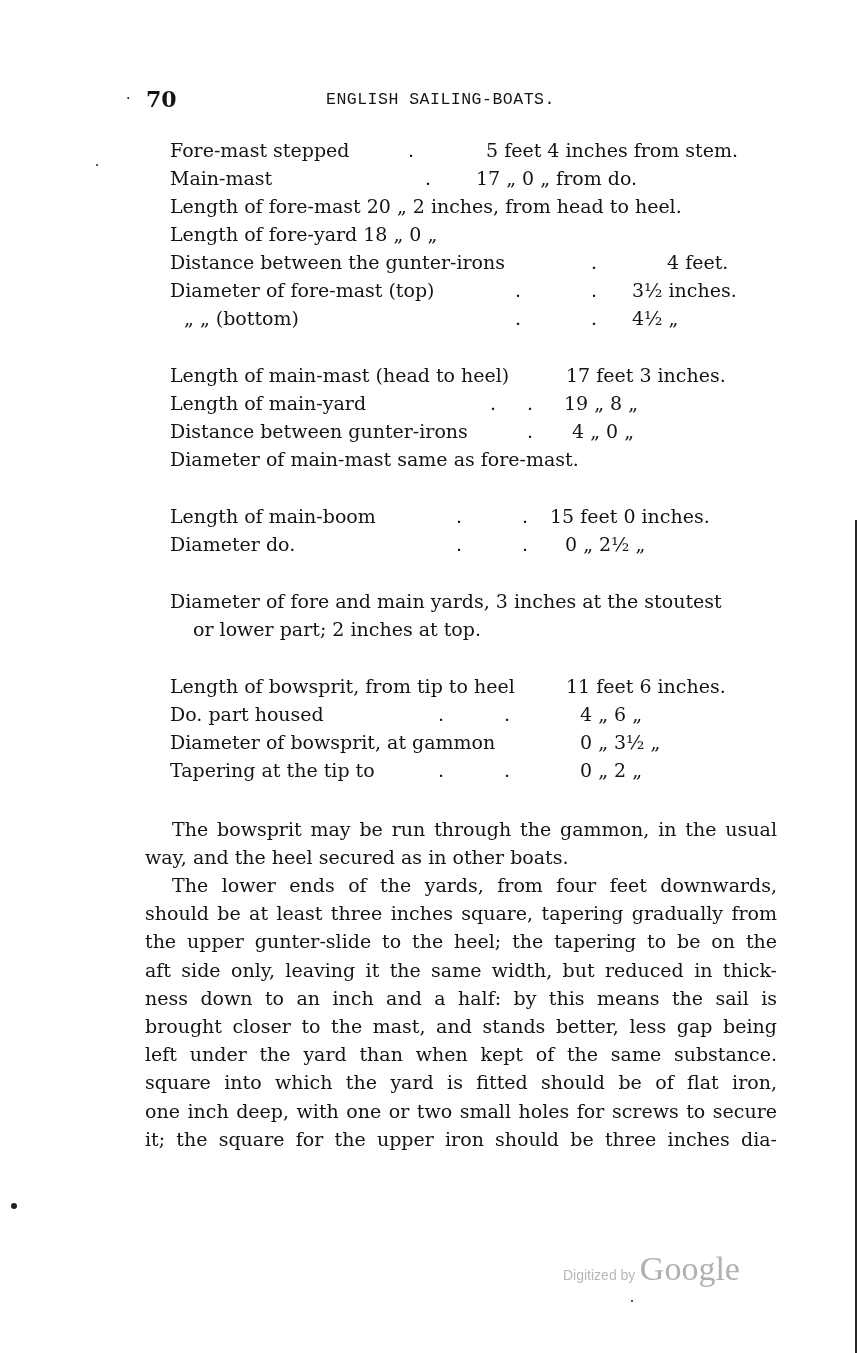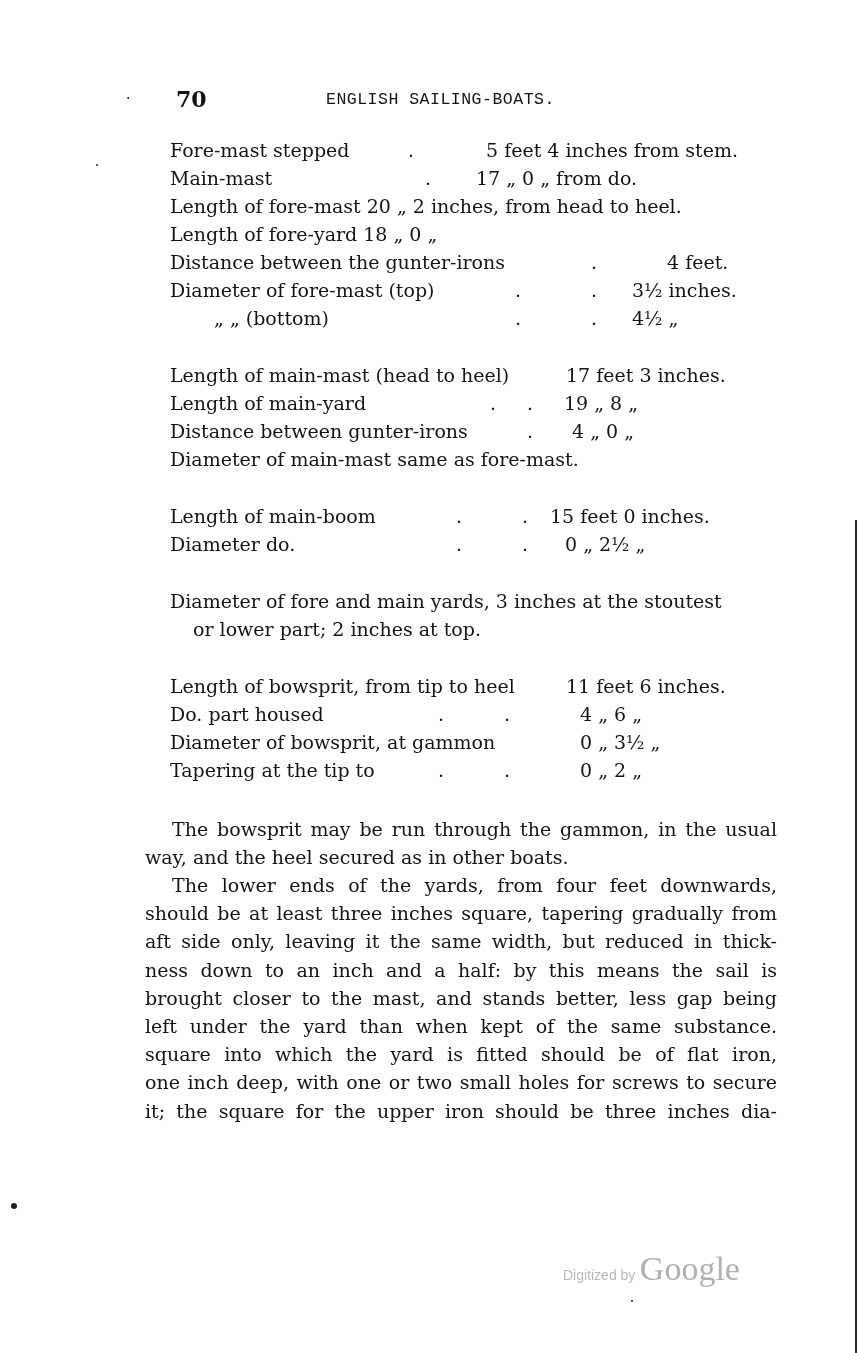--- a/index.html
+++ b/index.html
@@ -11,21 +11,21 @@
       font-family: "DejaVu Serif", "Liberation Serif", serif;
       color: #141414;
     }
     .page { position: absolute; left: 0; top: 0; width: 860px; height: 1353px; }
     .edge-line {
       position: absolute; left: 855px; top: 520px; width: 2px; height: 833px;
       background: #2a2a2a;
     }
     .speck { position: absolute; background: #222; border-radius: 50%; }
     .header { position: absolute; top: 86px; left: 126px; width: 640px; height: 30px; }
-    .page-num { position: absolute; left: 20px; top: 0; font-size: 22px; font-weight: bold; margin-left: 30px; }
+    .page-num { position: absolute; left: 20px; top: 0; font-size: 22px; font-weight: bold; }
     .page-dot { position: absolute; left: 0; top: 4px; font-size: 14px; }
     .running-title {
       position: absolute; left: 200px; top: 4px; font-size: 16.5px; letter-spacing: 0.5px; font-family: Liberation Mono, monospace;
     }
     .spec { position: absolute; left: 170px; font-size: 19px; white-space: nowrap; height: 26px; line-height: 26px; }
     .spec span { position: absolute; white-space: nowrap; }
     .para {
       position: absolute; left: 145px; width: 632px; font-size: 19px;
       line-height: 28.2px; text-align: justify;
     }
@@ -76,21 +76,21 @@
       <span style="left:421px">.</span>
       <span style="left:497px">4 feet.</span>
     </div>
     <div class="spec" style="top:277px;">
       <span style="left:0">Diameter of fore-mast (top)</span>
       <span style="left:345px">.</span>
       <span style="left:421px">.</span>
       <span style="left:462px">3½ inches.</span>
     </div>
     <div class="spec" style="top:305px;">
-      <span style="left:44px">„          „            (bottom)</span>
+      <span style="left:14px">„          „            (bottom)</span>
       <span style="left:345px">.</span>
       <span style="left:421px">.</span>
       <span style="left:462px">4½    „</span>
     </div>
   </div>
 
   <div>
     <div class="spec" style="top:362px;">
       <span style="left:0">Length of main-mast (head to heel)</span>
       <span style="left:396px">17 feet  3 inches.</span>
@@ -159,20 +159,21 @@
   </div>
 
   <div class="para" style="top:815px;">
     <span class="line indent">The bowsprit may be run through the gammon, in the usual</span>
     <span class="line last">way, and the heel secured as in other boats.</span>
   </div>
 
   <div class="para" style="top:871px;">
     <span class="line indent">The lower ends of the yards, from four feet downwards,</span>
     <span class="line">should be at least three inches square, tapering gradually from</span>
+    <span class="line">the upper gunter-slide to the heel; the tapering to be on the</span>
     <span class="line">aft side only, leaving it the same width, but reduced in thick-</span>
     <span class="line">ness down to an inch and a half: by this means the sail is</span>
     <span class="line">brought closer to the mast, and stands better, less gap being</span>
     <span class="line">left under the yard than when kept of the same substance.</span>
     <span class="line">square into which the yard is fitted should be of flat iron,</span>
     <span class="line">one inch deep, with one or two small holes for screws to secure</span>
     <span class="line">it; the square for the upper iron should be three inches dia-</span>
   </div>
 
   <div class="watermark">

